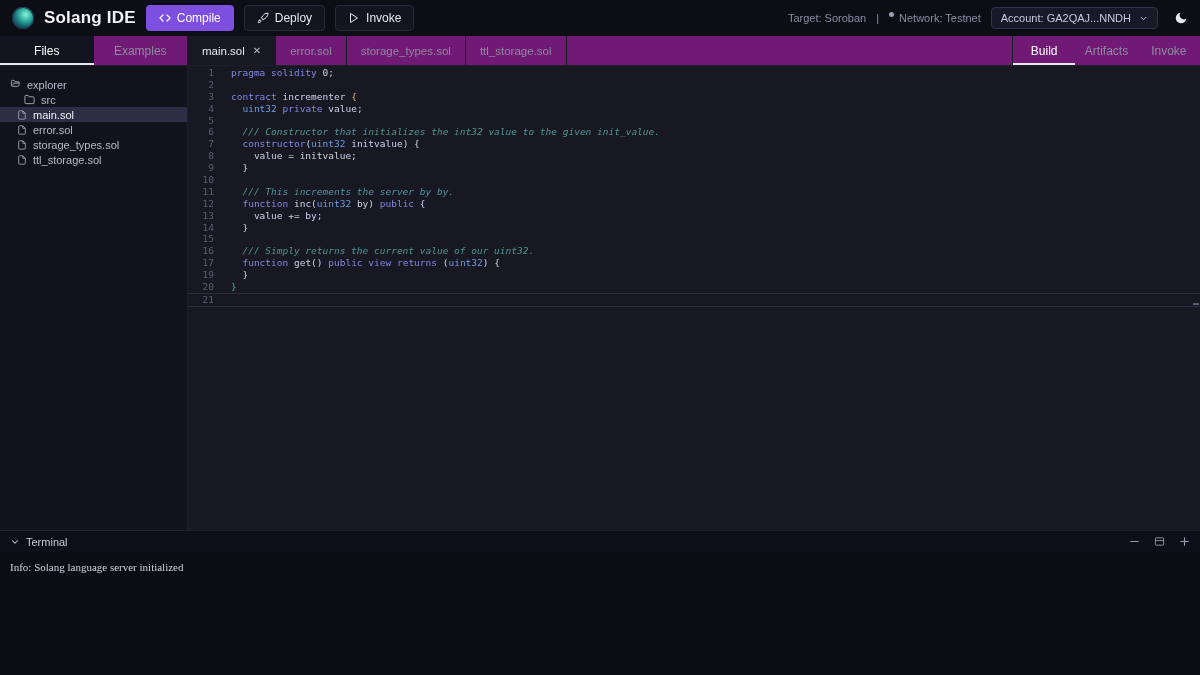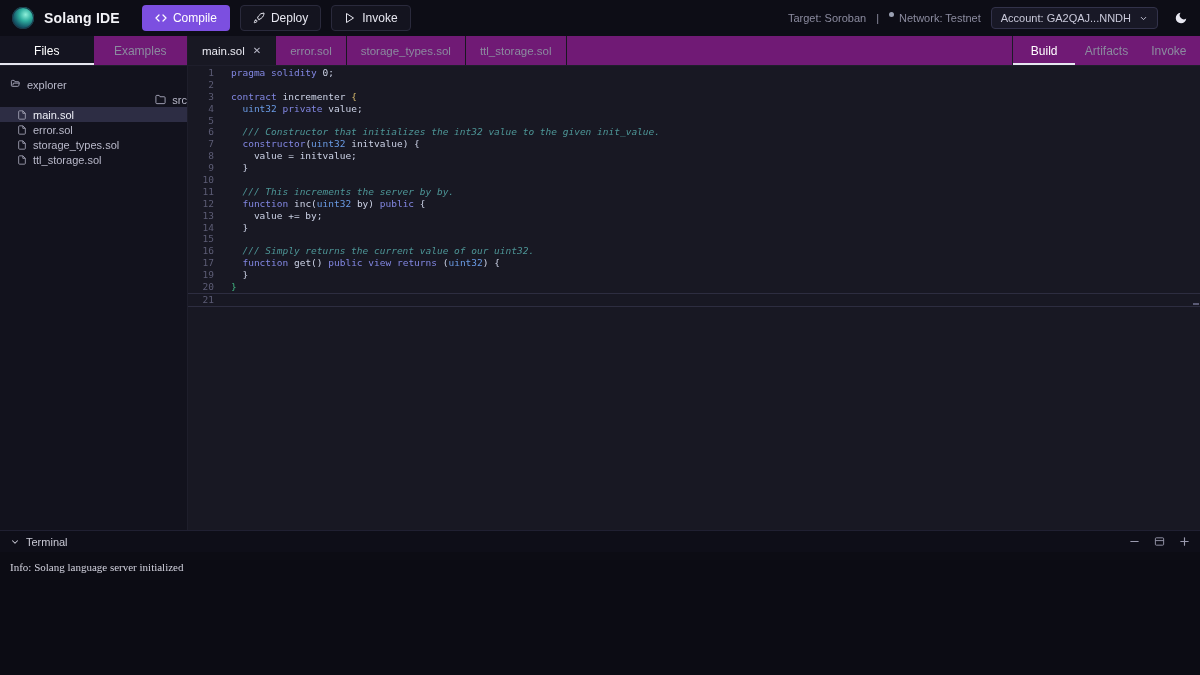--- a/index.html
+++ b/index.html
@@ -4,21 +4,21 @@
 <style>
   * { box-sizing: border-box; margin: 0; padding: 0; }
   html,body { width:1200px; height:675px; overflow:hidden; }
   body { background:#0d0d16; font-family:"Liberation Sans", sans-serif; }
 
   
   .topbar { height:36px; display:flex; align-items:center; padding:0 12px; background:#0d0d16; gap:10px; }
   .logo { width:22px; height:22px; border-radius:50%; flex-shrink:0;
           background: radial-gradient(circle at 62% 35%, #8ef0da 0%, #2fae9f 32%, #155a6a 62%, #0a1a30 100%);
           box-shadow: inset 0 0 0 1px #1c3a4a; }
-  .app-title { color:#f2f2f7; font-weight:bold; font-size:14px; margin-right:12px; letter-spacing:.2px; }
+  .app-title { color:#f2f2f7; font-weight:bold; font-size:17px; letter-spacing:.2px; }
   .btn { display:inline-flex; align-items:center; gap:6px; font-size:12px; border-radius:4px;
          padding:5px 12px; cursor:pointer; border:1px solid transparent; white-space:nowrap; }
   .btn svg { width:12px; height:12px; }
   .btn-primary { background:#7c4fe0; color:#fff; }
   .btn-dark { background:#14141f; color:#e6e6ef; border-color:#2a2a3c; }
   .top-right { margin-left:auto; display:flex; align-items:center; gap:10px; color:#8b8b9f; font-size:11px; }
   .net-dot { width:5px; height:5px; border-radius:50%; background:#9aa0b2; display:inline-block; margin-right:5px; }
   .net-wrap { display:flex; align-items:flex-start; }
   .account-select { background:#181826; border:1px solid #32324a; border-radius:4px; color:#c9c9da;
                     font-size:11px; padding:4px 9px; display:flex; gap:8px; align-items:center; cursor:pointer; }
@@ -40,21 +40,21 @@
   .panel-tabs { width:188px; display:flex; flex-shrink:0; border-left:1px solid #1b1b27; }
   .panel-tab { flex:1; display:flex; align-items:center; justify-content:center; font-size:12px;
                color:#8b8b9f; cursor:pointer; }
   .panel-tab.active { color:#ffffff; box-shadow: inset 0 -2px 0 #e6e6f0; }
 
   
   .main { display:flex; height:464px; }
   .sidebar { width:188px; flex-shrink:0; background:#12121d; border-right:1px solid #1e1e2b;
              padding-top:11px; font-size:11px; color:#b9b9ca; }
   .tree-row { height:15px; display:flex; align-items:center; gap:6px; padding-left:10px; cursor:pointer; }
-  .tree-row.indent1 { padding-left:18px;justify-content:flex-end; }
+  .tree-row.indent1 { padding-left:24px; }
   .tree-row svg { width:11px; height:11px; flex-shrink:0; }
   .file-row { height:15px; display:flex; align-items:center; gap:6px; padding-left:17px;
               cursor:pointer; color:#b9b9ca; }
   .file-row svg { width:10px; height:10px; flex-shrink:0; }
   .file-row.selected { background:#2d2d44; color:#eceef6; }
 
   .editor { flex:1; background:#181823; position:relative; overflow:hidden;
             font-family:"DejaVu Sans Mono", monospace; font-size:9.5px; line-height:11.9px; color:#ccd2e6; }
   .code-area { padding-top:1px; }
   .code-line { display:flex; height:11.9px; white-space:pre; }

